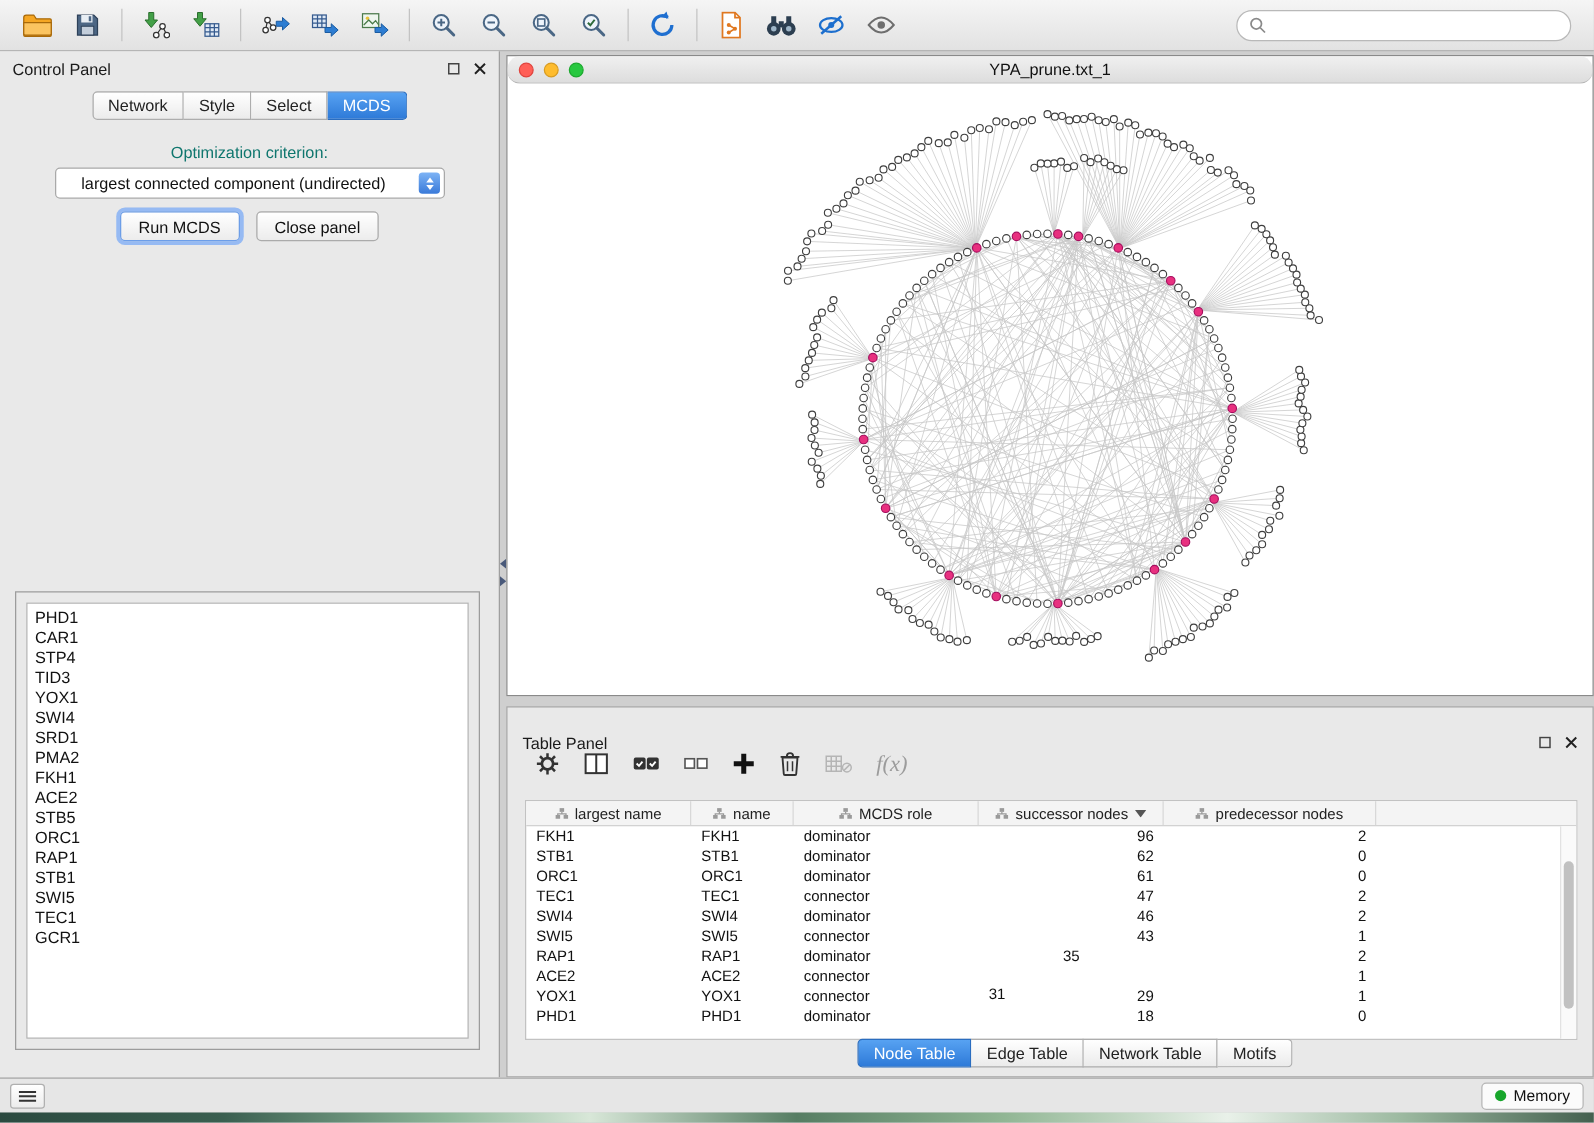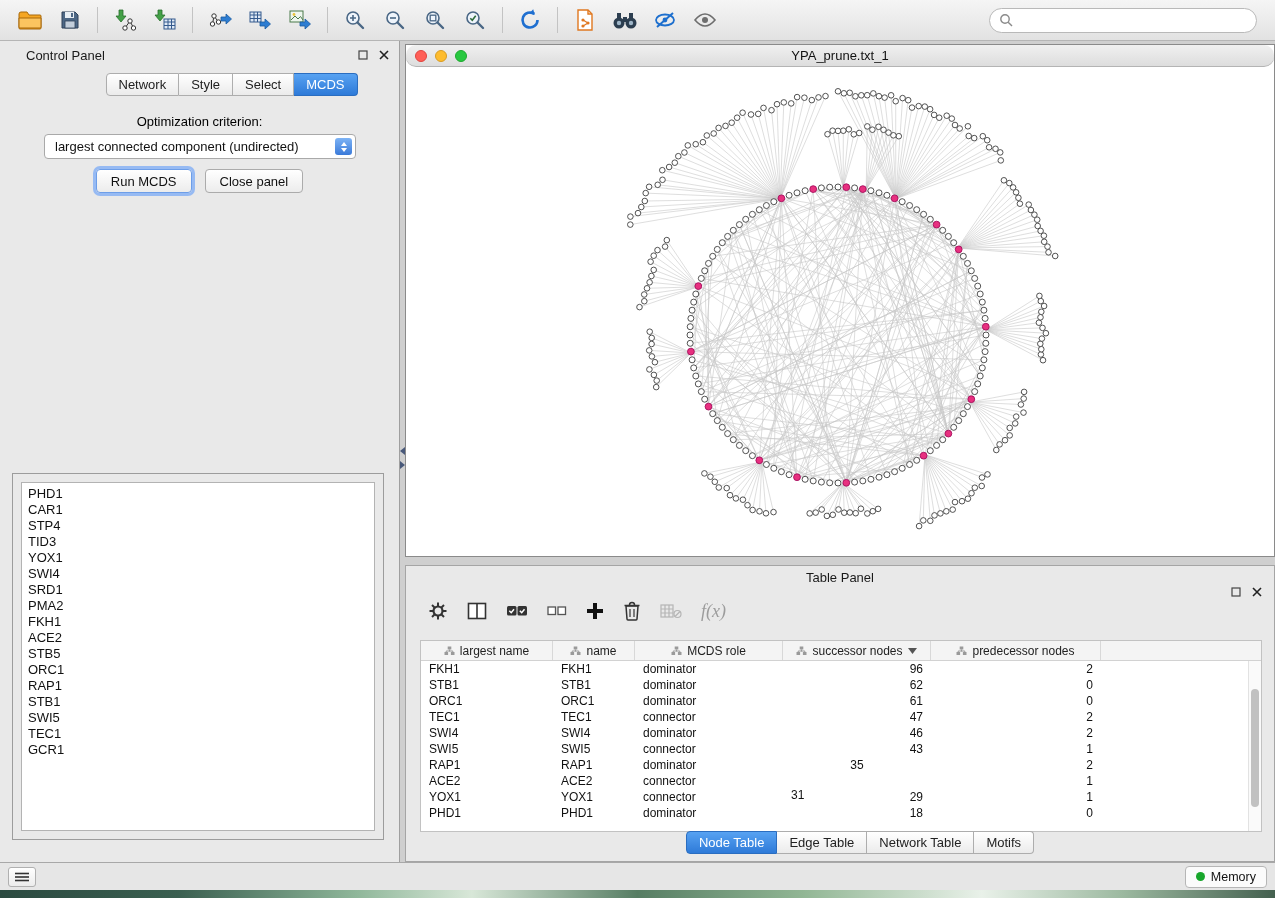--- a/index.html
+++ b/index.html
@@ -14,34 +14,34 @@
   .tbtn { width:40px; height:32px; display:flex; align-items:center; justify-content:center; border-radius:4px; }
   .sep { width:1px; height:26px; background:#c3c3c3; margin:0 7px; }
   .search { margin-left:auto; margin-right:8px; width:268px; height:25px; background:#fff;
             border:1px solid #b9b9b9; border-radius:13px; display:flex; align-items:center;
             padding:0 9px; gap:6px; }
   .search input { border:none; outline:none; flex:1; font-size:13px; background:transparent; }
 
   
   #control-panel { position:absolute; top:41px; left:0; width:400px; height:821px;
                    background:#e9e9e9; border-right:1px solid #9f9f9f; }
-  .panel-header { position:absolute; top:0; left:16px; right:0; height:28px; display:flex;
+  .panel-header { position:absolute; top:0; left:0; right:0; height:28px; display:flex;
                   align-items:center; padding:0 10px; font-size:13px; color:#1a1a1a; }
   .win-icons { margin-left:auto; display:flex; gap:11px; align-items:center; }
-  .seg { display:flex;margin-left:32px; }
+  .seg { display:flex; }
   .seg-top { position:absolute; top:32px; left:50%; transform:translateX(-50%); }
   .tab { font-size:13px; padding:3px 12px; background:linear-gradient(#ffffff,#ebebeb);
          border:1px solid #adadad; border-left:none; color:#222; white-space:nowrap; }
   .tab:first-child { border-left:1px solid #adadad; border-radius:4px 0 0 4px; }
   .tab:last-child { border-radius:0 4px 4px 0; }
   .tab.selected { background:linear-gradient(#57a2f2,#2e7ad8); border-color:#2a6dc0; color:#fff; }
-  .opt-label { position:absolute; top:73px; width:100%; text-align:center; font-size:13px; color:#000000; }
+  .opt-label { position:absolute; top:73px; width:100%; text-align:center; font-size:13px; color:#0f766e; }
   .criterion { position:absolute; top:93px; left:44px; width:312px; height:25px; background:#fff;
                border:1px solid #a9a9a9; border-radius:4px; display:flex; align-items:center;
-               padding:0 26px 0 10px; font-size:13px; color:#111; }
+               padding:0 26px 0 20px; font-size:13px; color:#111; }
   .stepper { position:absolute; right:3px; top:3px; bottom:3px; width:17px; border-radius:3px;
              background:linear-gradient(#7db3f5,#3a7ad9); display:flex; flex-direction:column;
              align-items:center; justify-content:center; gap:2px; }
   .arr-up { width:0; height:0; border-left:3.5px solid transparent; border-right:3.5px solid transparent;
             border-bottom:4.5px solid #fff; }
   .arr-dn { width:0; height:0; border-left:3.5px solid transparent; border-right:3.5px solid transparent;
             border-top:4.5px solid #fff; }
   .btn-row { position:absolute; top:128px; width:100%; display:flex; justify-content:center; gap:13px; }
   .pbtn { font-size:13px; height:24px; padding:0 14px; background:linear-gradient(#ffffff,#ececec);
           border:1px solid #ababab; border-radius:4px; color:#111; }
@@ -67,22 +67,22 @@
   .split-handle { position:absolute; left:399px; top:447px; width:7px; height:30px; display:flex;
                   flex-direction:column; gap:6px; align-items:center; }
   .tri-l { width:0; height:0; border-top:4px solid transparent; border-bottom:4px solid transparent;
            border-right:5px solid #49597a; }
   .tri-r { width:0; height:0; border-top:4px solid transparent; border-bottom:4px solid transparent;
            border-left:5px solid #49597a; }
 
   
   #table-panel { position:absolute; left:405px; top:565px; width:870px; height:297px;
                  background:#e9e9e9; border:1px solid #a5a5a5; }
-  .tp-header { position:absolute; top:4px; left:0; right:0; height:24px; display:flex;
-               align-items:center; padding:0 12px; font-size:13px; color:#1a1a1a;flex-direction:column; }
+  .tp-header { position:absolute; top:16px; left:0; right:0; height:24px; display:flex;
+               align-items:center; padding:0 12px; font-size:13px; color:#1a1a1a; }
   .tp-toolbar { position:absolute; top:26px; left:12px; right:12px; height:38px; display:flex;
                 align-items:center; gap:19px; padding:0 10px; }
   .ticon { display:flex; align-items:center; justify-content:center; }
   .fx { font-family:"Liberation Serif",serif; font-style:italic; font-size:18px; color:#9c9c9c; }
   .node-table { position:absolute; left:14px; right:12px; top:74px; height:192px;
                 background:#fff; border:1px solid #c2c2c2; }
   .thead { display:flex; height:20px; background:#f4f4f4; border-bottom:1px solid #d2d2d2; }
   .th { display:flex; align-items:center; justify-content:center; gap:5px; font-size:12px;
         color:#222; border-right:1px solid #d8d8d8; overflow:hidden; }
   .tbody { position:absolute; top:20px; left:0; right:13px; bottom:0; overflow:hidden; }

